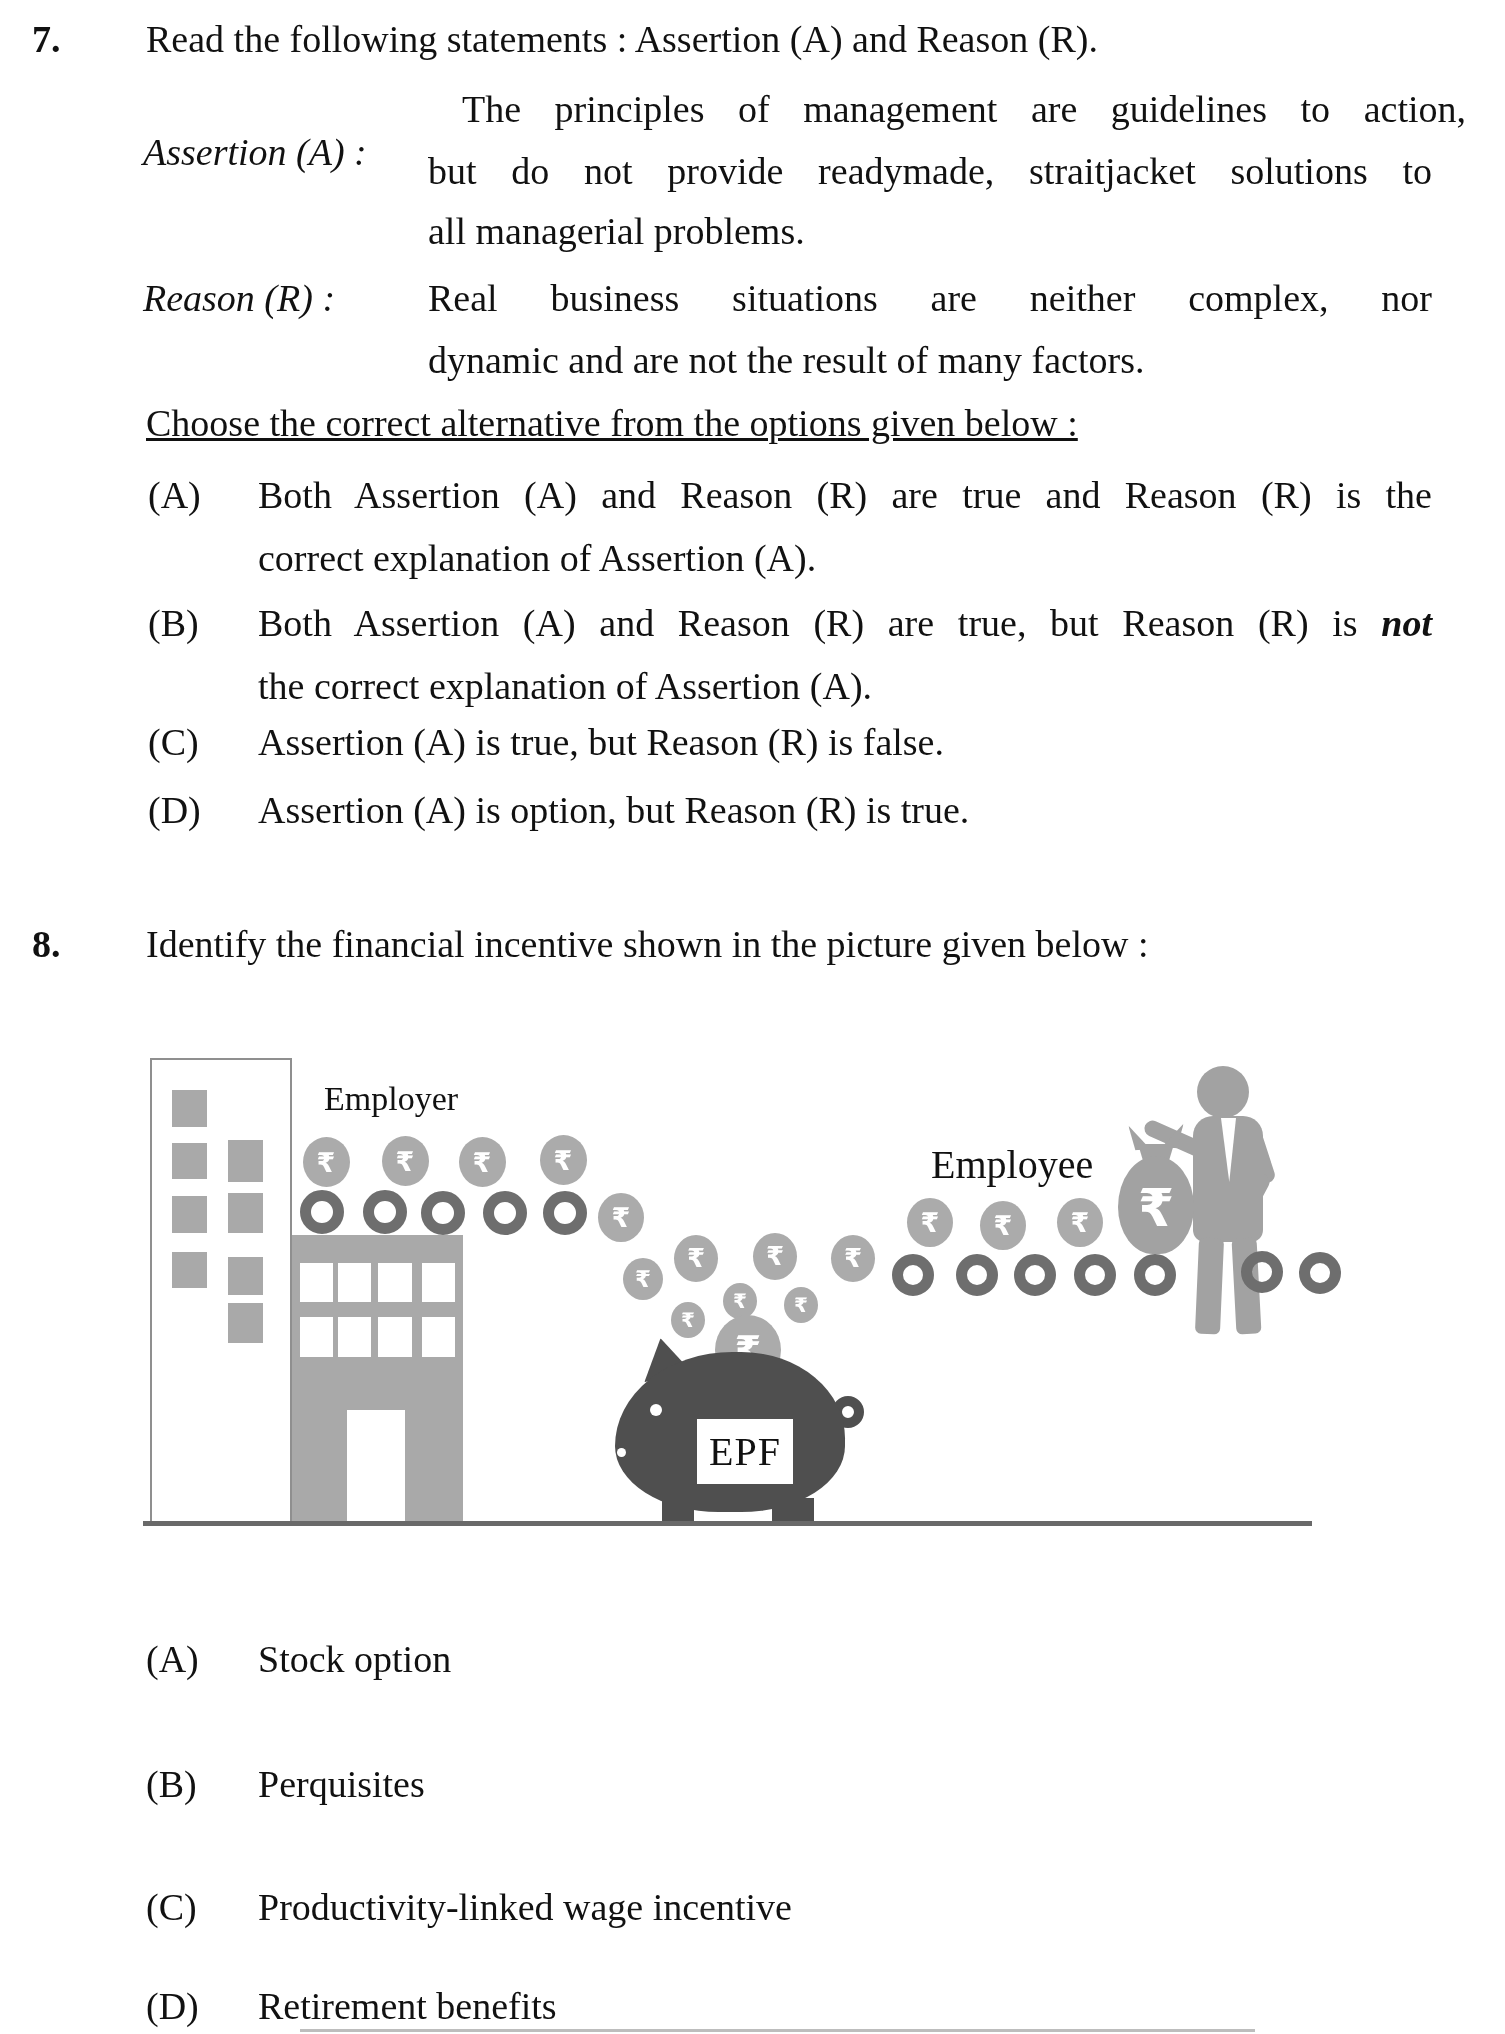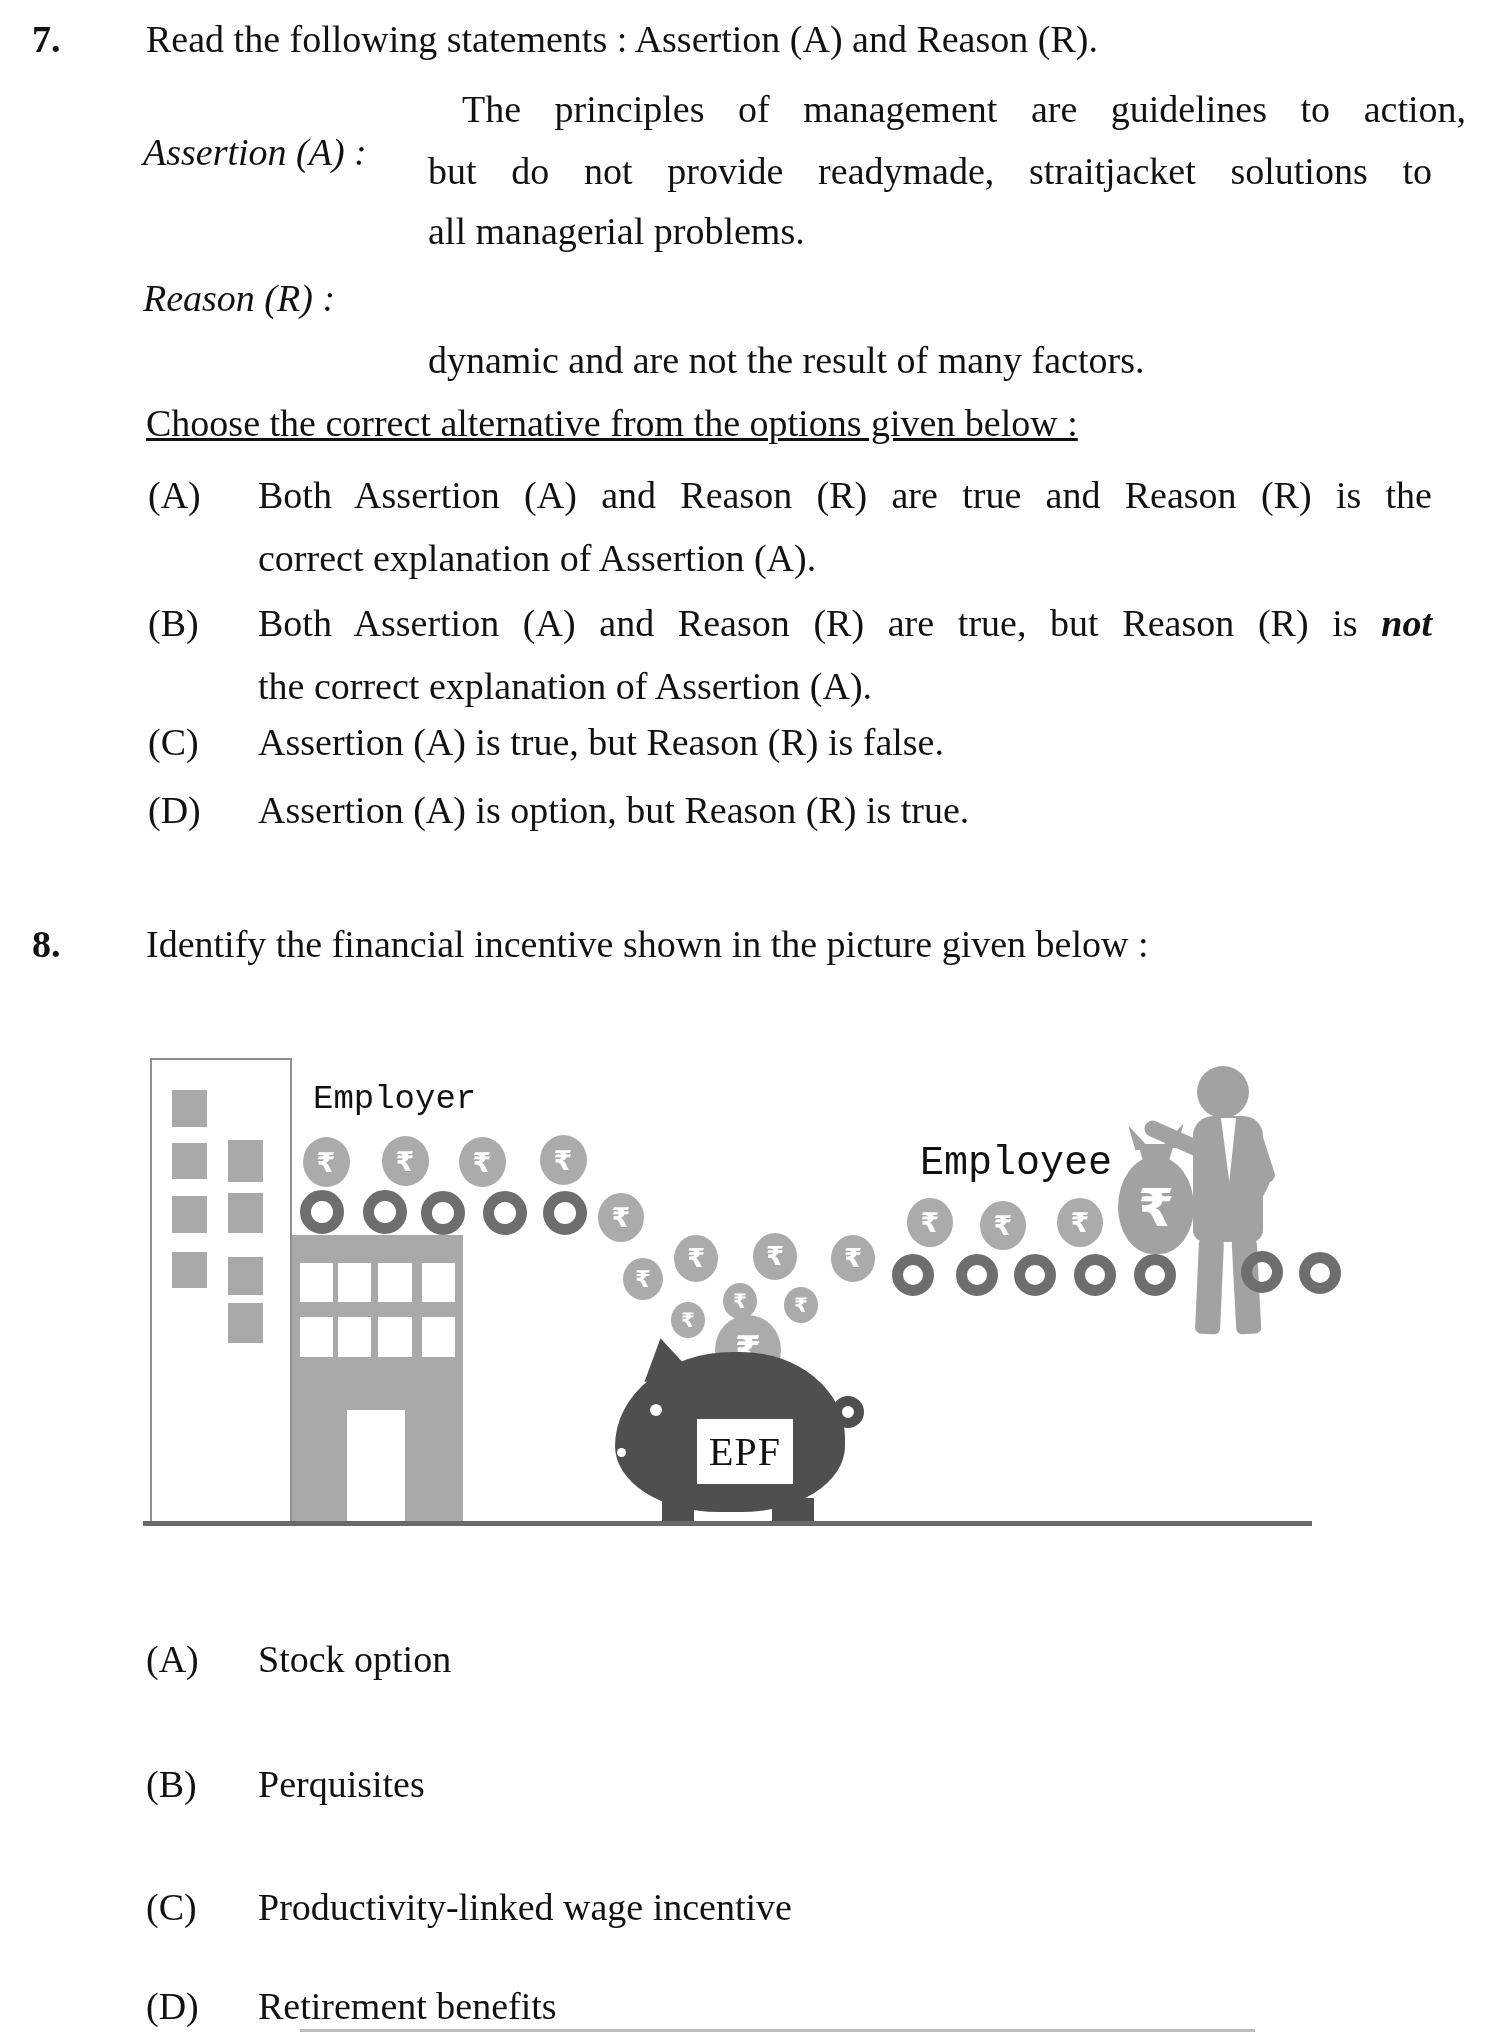--- a/index.html
+++ b/index.html
@@ -12,21 +12,21 @@
     overflow:hidden;
   }
   .tline{position:absolute;font-size:38px;line-height:48px;white-space:nowrap;}
   .just{white-space:normal;text-align:justify;text-align-last:justify;}
   .qnum{font-weight:bold;}
   .ital{font-style:italic;}
   .bi{font-weight:bold;font-style:italic;}
 
   
   #figure-layer{position:absolute;left:0;top:0;width:100%;height:100%;}
-  .fig-label{position:absolute;font-family:Liberation Mono, monospace;color:#111;white-space:nowrap;z-index:6;}
+  .fig-label{position:absolute;font-family:Liberation Serif, serif;color:#111;white-space:nowrap;z-index:6;margin-left:11px;}
   .building-tall{position:absolute;left:150px;top:1058px;width:142px;height:465px;
     background:#ffffff;border:2px solid #8f8f8f;box-sizing:border-box;z-index:2;}
   .bwin{position:absolute;background:#a9a9a9;z-index:3;}
   .building-short{position:absolute;left:292px;top:1235px;width:171px;height:288px;background:#a9a9a9;z-index:2;}
   .swin{position:absolute;background:#ffffff;z-index:3;}
   .sdoor{position:absolute;left:347px;top:1410px;width:58px;height:113px;background:#ffffff;z-index:3;}
 
   .coin{position:absolute;background:#ababab;border-radius:50%;color:#ffffff;
     display:flex;align-items:center;justify-content:center;
     font-family:"DejaVu Sans",sans-serif;font-weight:bold;z-index:2;}
@@ -82,20 +82,21 @@
 
   <div class="tline qnum" style="left:32px;top:15px;">7.</div>
   <div class="tline" style="left:146px;top:15px;">Read the following statements : Assertion (A) and Reason (R).</div>
 
   <div class="tline ital" style="left:143px;top:85px;margin-top:43px;">Assertion (A) :</div>
   <div class="tline just" style="left:428px;top:85px;width:1004px;margin-left:34px;">The principles of management are guidelines to action,</div>
   <div class="tline just" style="left:428px;top:147px;width:1004px;">but do not provide readymade, straitjacket solutions to</div>
   <div class="tline" style="left:428px;top:207px;">all managerial problems.</div>
 
   <div class="tline ital" style="left:143px;top:274px;">Reason (R) :</div>
+  <div class="tline just" style="left:428px;top:274px;width:1004px;">Real business situations are neither complex, nor</div>
   <div class="tline" style="left:428px;top:336px;">dynamic and are not the result of many factors.</div>
 
   <div class="tline" style="left:146px;top:399px;text-decoration:underline;">Choose the correct alternative from the options given below :</div>
 
   <div class="tline" style="left:148px;top:471px;">(A)</div>
   <div class="tline just" style="left:258px;top:471px;width:1174px;">Both Assertion (A) and Reason (R) are true and Reason (R) is the</div>
   <div class="tline" style="left:258px;top:534px;">correct explanation of Assertion (A).</div>
 
   <div class="tline" style="left:148px;top:599px;">(B)</div>
   <div class="tline just" style="left:258px;top:599px;width:1174px;"><span>Both Assertion (A) and Reason (R) are true, but Reason (R) is </span><span class="bi">not</span></div>

